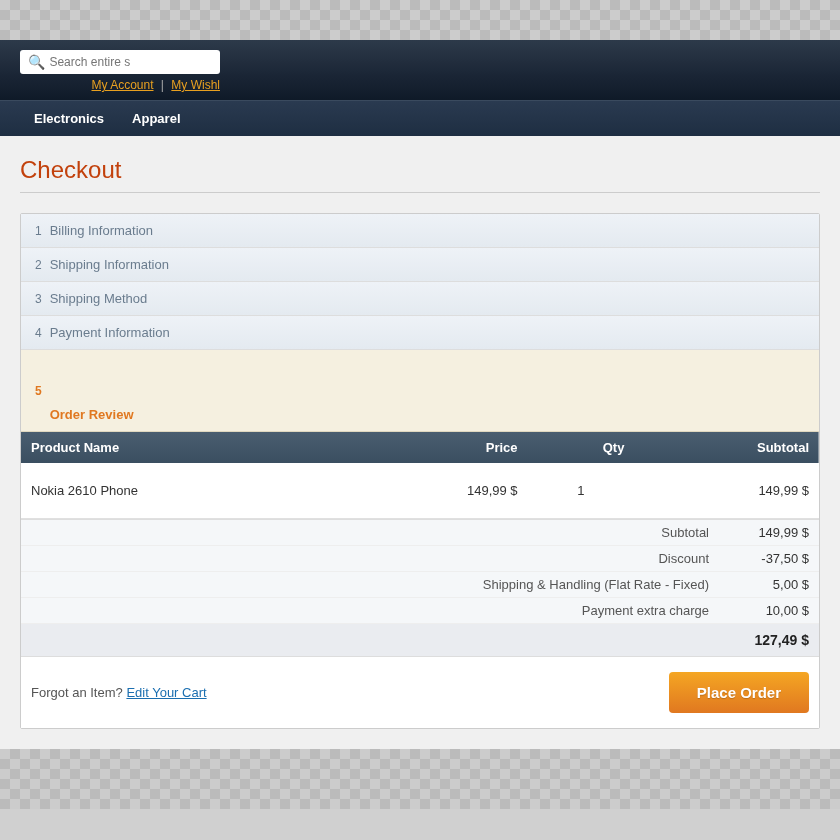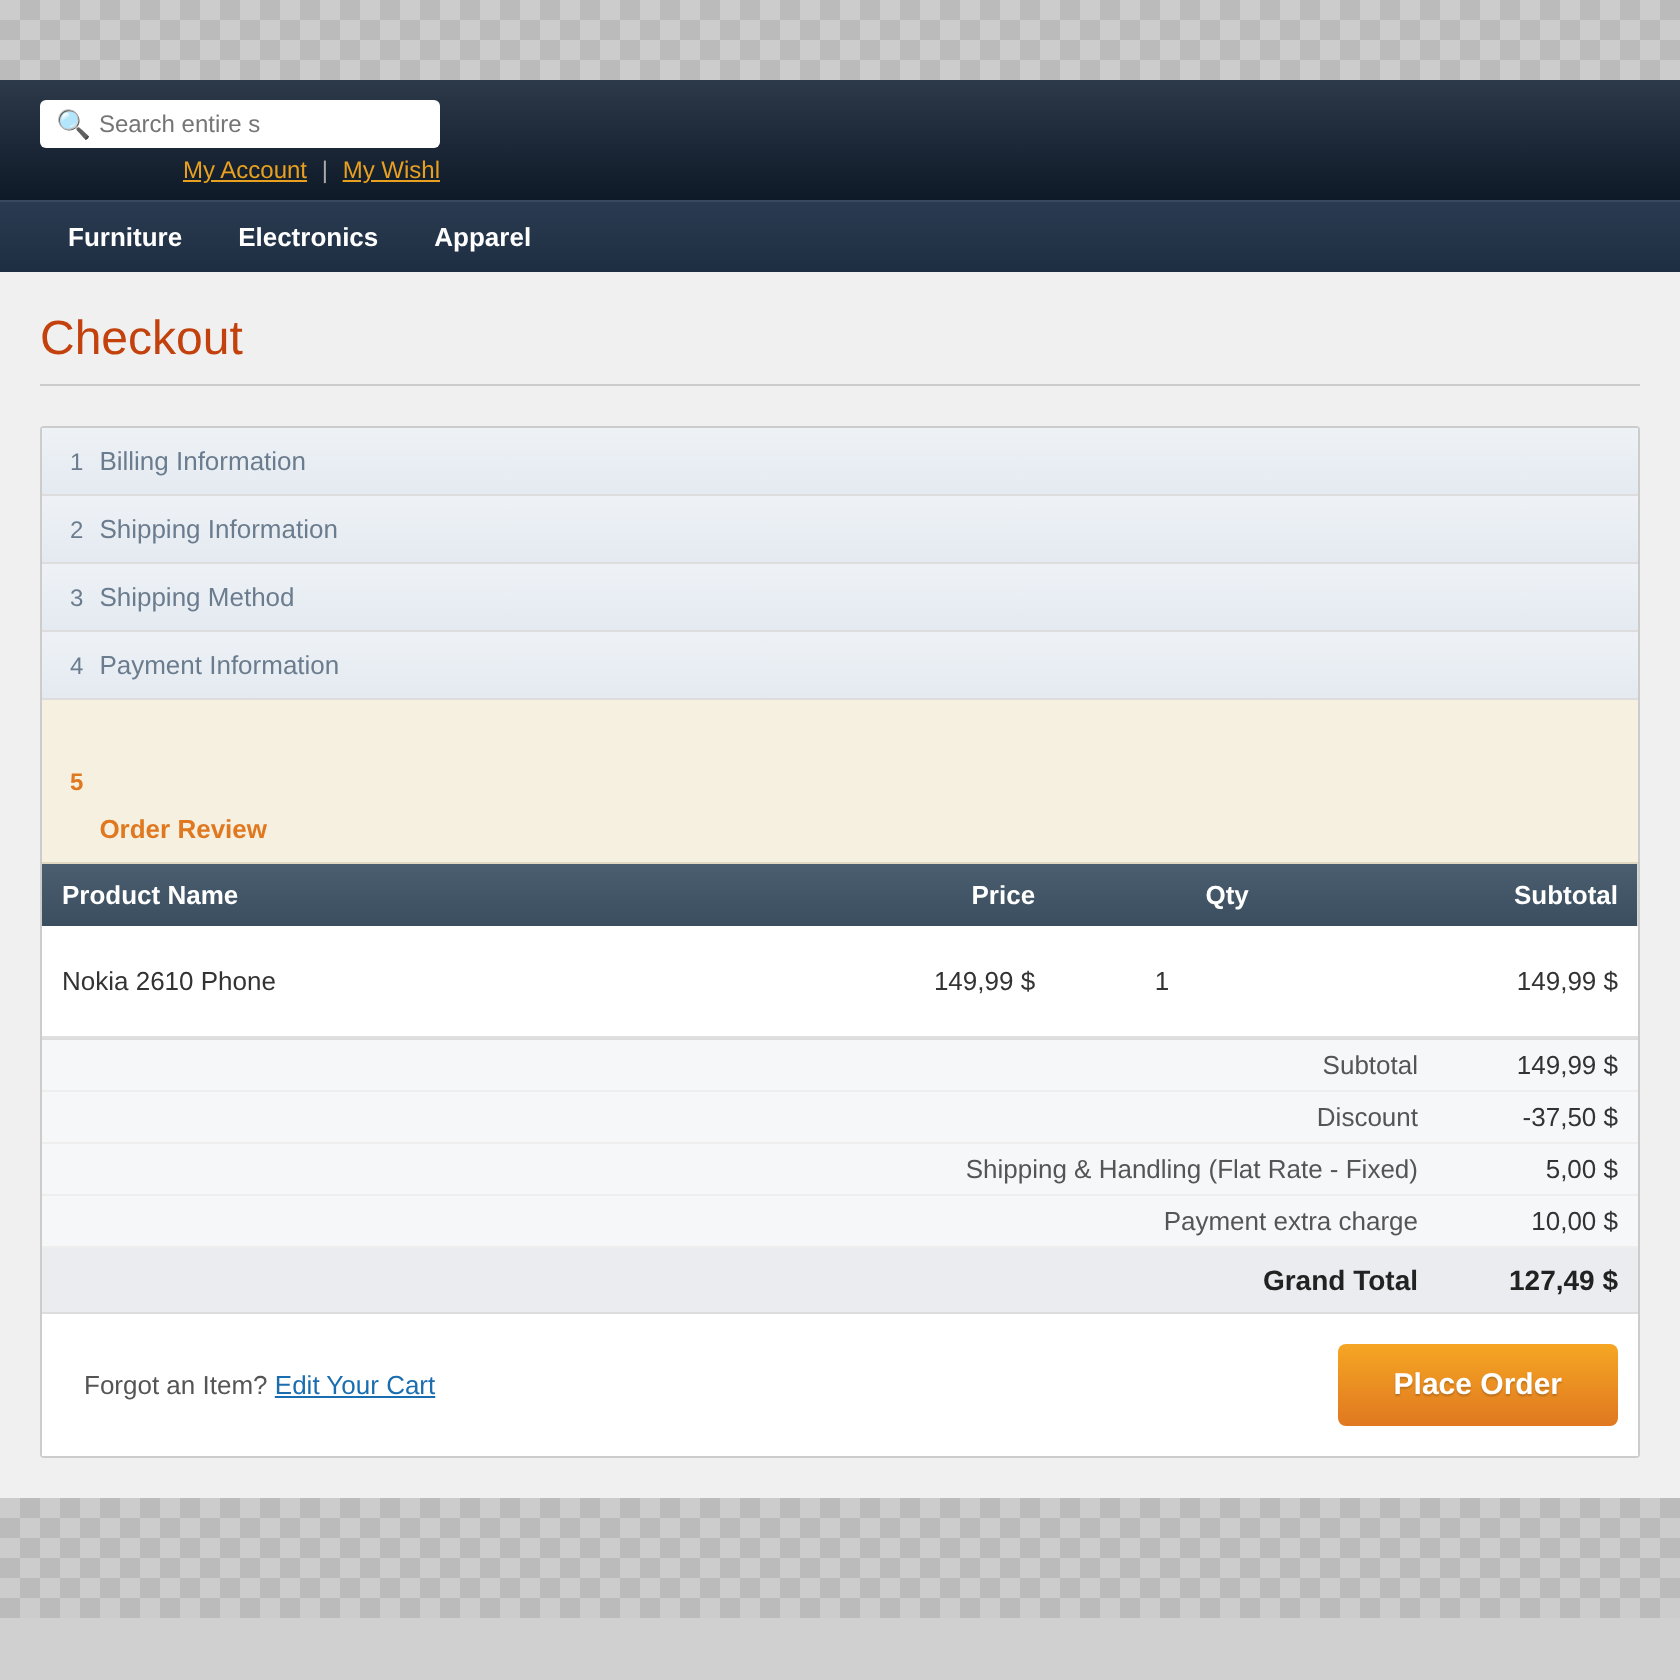--- a/index.html
+++ b/index.html
@@ -304,21 +304,20 @@
       justify-content: space-between;
       align-items: center;
       padding: 15px 10px;
       border-top: 1px solid #ddd;
       background: white;
     }
 
     .forgot-text {
       color: #555;
       font-size: 13px;
-      margin-left: 11px;
     }
 
     .edit-cart-link {
       color: #1a6eb0;
       text-decoration: underline;
       cursor: pointer;
     }
 
     .place-order-btn {
       background: linear-gradient(to bottom, #f5a623 0%, #e07820 100%);
@@ -355,21 +354,20 @@
           <a>My Account</a>
           <span>|</span>
           <a>My Wishl</a>
         </div>
       </div>
     </div>
   </div>
 
   <div class="nav-bar">
     <ul class="nav-items">
-      <li>Furniture</li>
       <li>Electronics</li>
       <li>Apparel</li>
     </ul>
   </div>
 
   <div class="main-content">
 
     <h1 class="page-title">Checkout</h1>
 
     <div class="checkout-container">
@@ -429,21 +427,20 @@
         </div>
         <div class="summary-row">
           <span class="summary-label">Shipping &amp; Handling (Flat Rate - Fixed)</span>
           <span class="summary-value">5,00 $</span>
         </div>
         <div class="summary-row">
           <span class="summary-label">Payment extra charge</span>
           <span class="summary-value">10,00 $</span>
         </div>
         <div class="grand-total-row">
-          <span class="grand-total-label">Grand Total</span>
           <span class="grand-total-value">127,49 $</span>
         </div>
       </div>
 
       <div class="checkout-footer">
         <div>
           <span class="forgot-text">Forgot an Item?</span>
           <a class="edit-cart-link">Edit Your Cart</a>
         </div>
         <button class="place-order-btn">Place Order</button>

